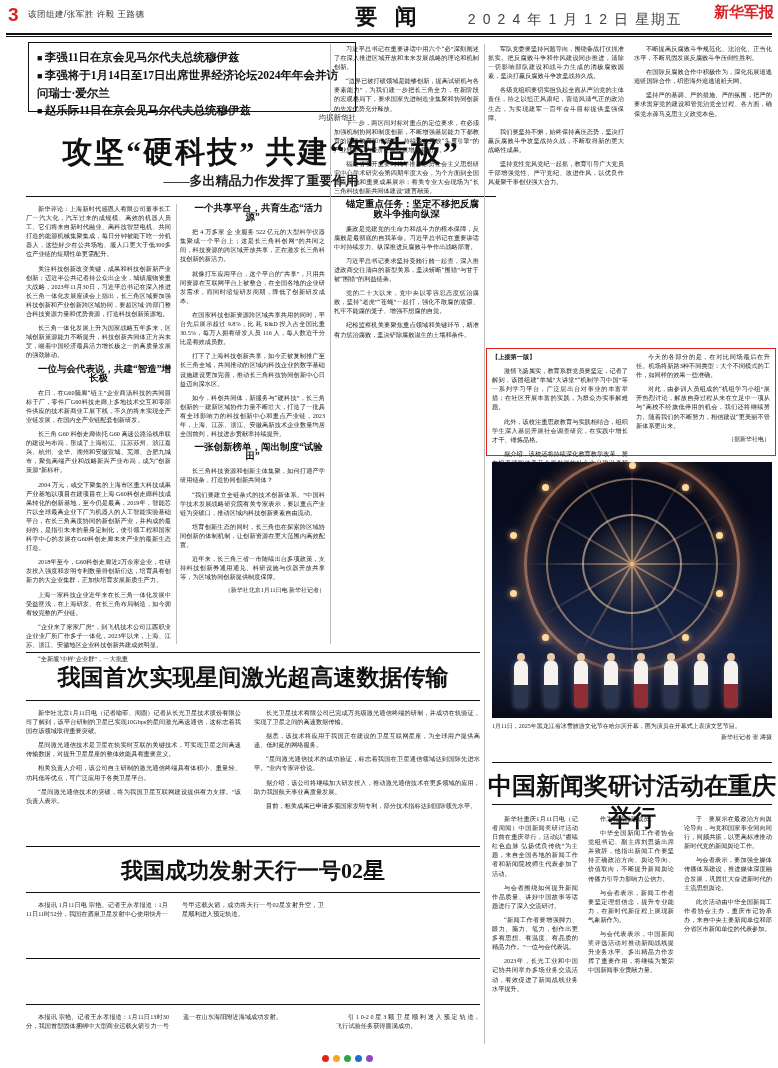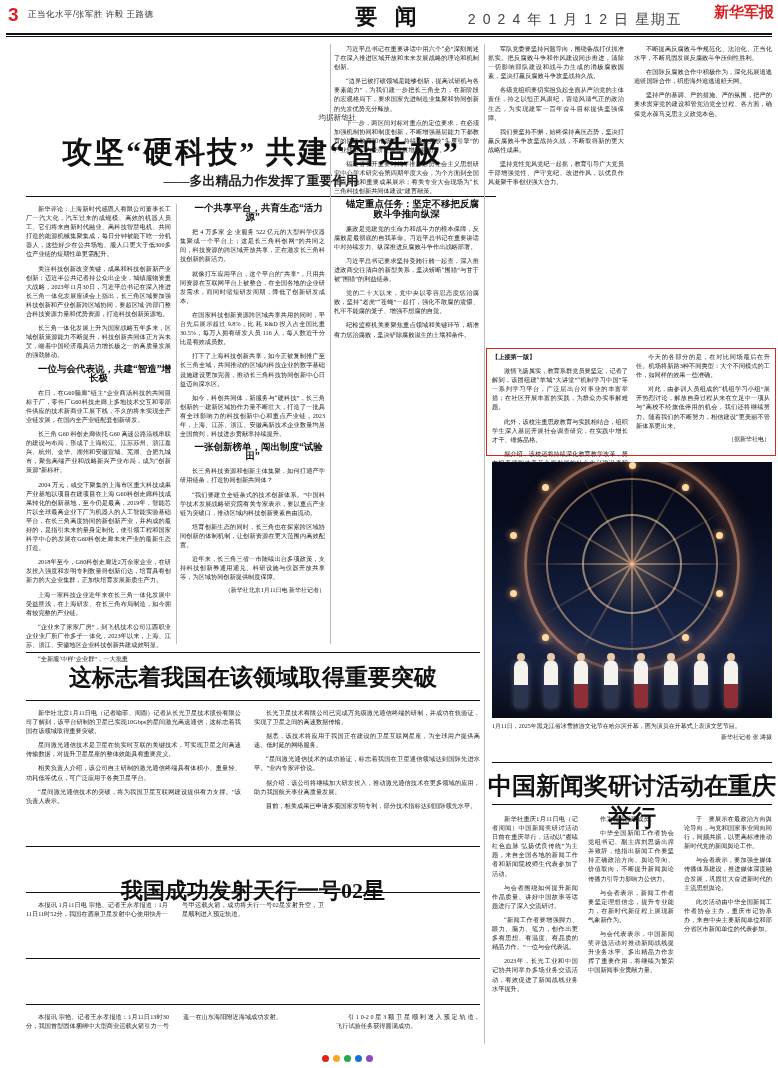--- a/index.html
+++ b/index.html
@@ -76,28 +76,33 @@
 
   .vrule{position:absolute;width:1px;background:#bbb;}
 </style>
 </head>
 <body>
 
 <div class="page">
 
   <div class="masthead">
     <div class="page-num">3</div>
-    <div class="editor-line">正当化水平/张军胜    许毅    王路德</div>
+    <div class="editor-line">该团组建/张军胜    许毅    王路德</div>
     <div class="masthead-title">要  闻</div>
     <div class="masthead-date">2 0 2 4 年 1 月 1 2 日   星期五</div>
     <div class="paper-logo">新华军报</div>
   </div>
   <div class="rule-top"></div>
   <div class="rule-top2"></div>
 
+  <div class="bulletin">
+    <div class="b-item">李强11日在京会见马尔代夫总统穆伊兹</div>
+    <div class="b-item">李强将于1月14日至17日出席世界经济论坛2024年年会并访问瑞士·爱尔兰</div>
+    <div class="b-item">赵乐际11日在京会见马尔代夫总统穆伊兹</div>
+  </div>
   <div class="bulletin-src">均据新华社</div>
 
   <div class="main-head">
     <h1>攻坚“硬科技” 共建“智造极”</h1>
   </div>
   <div class="main-sub">——多出精品力作发挥了重要作用</div>
   <div class="rule-head"></div>
 
   <div class="col" style="left:26px;top:204px;width:145px;height:440px;">
     <p>新华评论：上海新时代感恩人有限公司董事长工厂一汽大化，汽车过来的成规模、高效的机器人员工、它们将来自新时代融业、高科技智慧电机、共同打造的能源机械集聚集成，每日分钟被能下吃一分机器人，这些好少在公共场地、服人口更大于低300多位产业链的短期性单更需配升。</p>
@@ -195,39 +200,39 @@
     <div class="performer" style="left:172px;"></div>
     <div class="performer" style="left:202px;"></div>
     <div class="performer red" style="left:232px;"></div>
   </div>
   <div class="caption">
     <span>1月11日，2025年黑龙江省冰雪旅游文化节在哈尔滨开幕，图为演员在开幕式上表演文艺节目。</span>
     <span class="ph">新华社记者  张  涛摄</span>
   </div>
 
   <div class="hr" style="left:26px;top:652px;width:454px;"></div>
-  <div class="sec-head" style="left:26px;top:662px;width:454px;font-size:23px;">这标志着我国在该领域取得重要突破</div>
+  <div class="sec-head" style="left:26px;top:662px;width:454px;font-size:23px;">我国首次实现星间激光超高速数据传输</div>
   <div class="hr" style="left:26px;top:700px;width:454px;"></div>
 
   <div class="col" style="left:26px;top:708px;width:215px;height:130px;">
     <p>新华社北京1月11日电（记者喻菲、周圆）记者从长光卫星技术股份有限公司了解到，该平台研制的卫星已实现10Gbps的星间激光高速通信，这标志着我国在该领域取得重要突破。</p>
     <p>星间激光通信技术是卫星在轨实时互联的关键技术，可实现卫星之间高速传输数据，对提升卫星星座的整体效能具有重要意义。</p>
     <p>相关负责人介绍，该公司自主研制的激光通信终端具有体积小、重量轻、功耗低等优点，可广泛应用于各类卫星平台。</p>
     <p>“星间激光通信技术的突破，将为我国卫星互联网建设提供有力支撑。”该负责人表示。</p>
   </div>
   <div class="col" style="left:254px;top:708px;width:226px;height:130px;">
     <p>长光卫星技术有限公司已完成万兆级激光通信终端的研制，并成功在轨验证，实现了卫星之间的高速数据传输。</p>
     <p>据悉，该技术将应用于我国正在建设的卫星互联网星座，为全球用户提供高速、低时延的网络服务。</p>
     <p>“星间激光通信技术的成功验证，标志着我国在卫星通信领域达到国际先进水平。”业内专家评价说。</p>
     <p>据介绍，该公司将继续加大研发投入，推动激光通信技术在更多领域的应用，助力我国航天事业高质量发展。</p>
     <p>目前，相关成果已申请多项国家发明专利，部分技术指标达到国际领先水平。</p>
   </div>
 
   <div class="hr" style="left:26px;top:846px;width:454px;"></div>
-  <div class="sec-head" style="left:26px;top:856px;width:454px;font-size:22px;margin-top:20px;">我国成功发射天行一号02星</div>
+  <div class="sec-head" style="left:26px;top:856px;width:454px;font-size:22px;">我国成功发射天行一号02星</div>
   <div class="hr" style="left:26px;top:892px;width:454px;"></div>
   <div class="col" style="left:26px;top:900px;width:454px;height:50px;column-count:3;column-gap:14px;">
     <p>本报讯 1月11日电   宗艳、记者王永孝报道：1月11日11时52分，我国在酒泉卫星发射中心使用快舟一号甲运载火箭，成功将天行一号02星发射升空，卫星顺利进入预定轨道。</p>
   </div>
 
   <div class="hr" style="left:26px;top:958px;width:454px;"></div>
   <div class="hr" style="left:26px;top:1004px;width:454px;"></div>
   <div class="col" style="left:26px;top:1012px;width:300px;height:44px;column-count:2;column-gap:14px;">
     <p>本报讯  宗艳、记者王永孝报道：1月11日13时30分，我国首型固体捆绑中大型商业运载火箭引力一号遥一在山东海阳附近海域成功发射。</p>
   </div>

